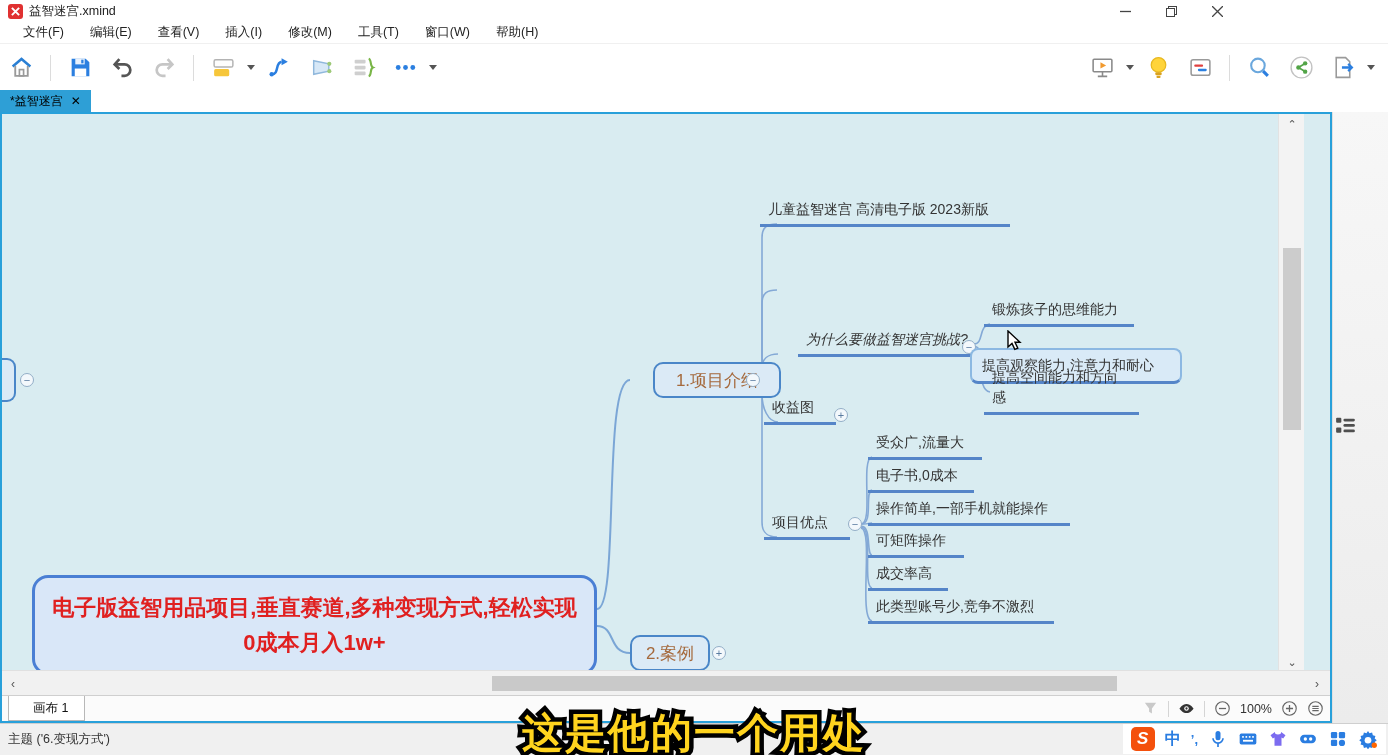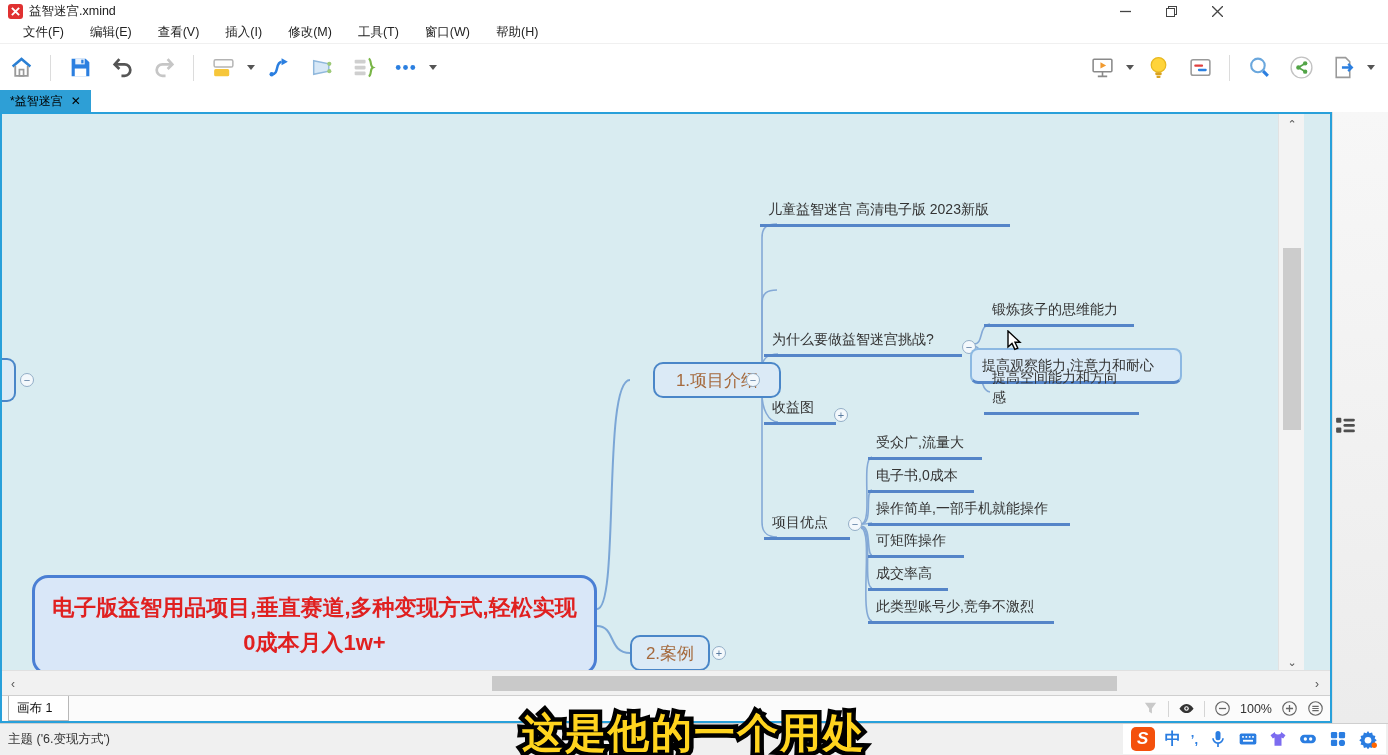--- a/index.html
+++ b/index.html
@@ -42,21 +42,21 @@
   .vthumb { position:absolute; left:4px; width:18px; background:#cccccc; }
   .sarrow { position:absolute; width:26px; height:20px; display:flex; align-items:center; justify-content:center; color:#555; font-size:11px; }
 
   
   .hscroll { position:absolute; left:0; bottom:26px; width:1328px; height:25px; background:#f1f1f1; border-top:1px solid #e0e0e0; }
   .hthumb { position:absolute; top:5px; height:15px; background:#c9c9c9; }
   .harrow { position:absolute; top:0; width:22px; height:25px; display:flex; align-items:center; justify-content:center; color:#555; font-size:12px; }
 
   
   .sheetrow { position:absolute; left:0; bottom:0; width:1328px; height:26px; background:#fbfbfb; border-top:1px solid #cfcfcf; }
-  .sheettab { position:absolute; left:6px; top:0; height:25px; padding:0 16px 0 8px; background:#fff; border:1px solid #b8b8b8; border-top:none; font-size:12.5px; color:#111; display:flex; align-items:center; }
+  .sheettab { position:absolute; left:6px; top:0; height:25px; padding:0 16px 0 24px; background:#fff; border:1px solid #b8b8b8; border-top:none; font-size:12.5px; color:#111; display:flex; align-items:center; }
   .zoomctrl { position:absolute; right:6px; top:0; height:25px; display:flex; align-items:center; gap:9px; }
   .zsep { width:1px; height:16px; background:#d5d5d5; }
   .zicon svg { width:17px; height:17px; display:block; }
   .zoomlevel { font-size:12.5px; color:#333; }
 
   
   .uline { position:absolute; font-size:14px; color:#343434; padding:3px 8px 5px 8px; border-bottom:3px solid #5585c8; white-space:pre-line; line-height:20px; }
   .tbox { position:absolute; background:#dbeaf6; border:2px solid #4a86c8; border-radius:10px; color:#a5693c; font-size:17px; display:flex; align-items:center; justify-content:center; }
   .rootbox { position:absolute; background:#d9e7f8; border:3px solid #4a7fd4; border-radius:16px; color:#e02020; font-weight:bold; font-size:22px; line-height:1.6; text-align:center; display:flex; align-items:center; justify-content:center; padding:6px 14px; }
   .badge { position:absolute; width:14px; height:14px; border-radius:50%; background:#f3f8fc; border:1px solid #93aec7; color:#5a7ba0; font-size:11px; line-height:12px; text-align:center; }
@@ -303,21 +303,21 @@
         <span>1.项目介绍</span>
       </div>
       <div class="badge" style="left:744px; top:259px;">−</div>
 
       <div class="tbox" style="left:628px; top:521px; width:80px; height:36px;">
         <span>2.案例</span>
       </div>
       <div class="badge" style="left:710px; top:532px;">+</div>
 
       <div class="uline" style="left:758px; top:82px; width:250px;">儿童益智迷宫 高清电子版  2023新版</div>
-      <div class="uline" style="left:762px; top:212px; width:198px;">为什么要做益智迷宫挑战?</div>
+      <div class="uline" style="left:796px; top:212px; width:198px;font-style:italic;">为什么要做益智迷宫挑战?</div>
       <div class="badge" style="left:960px; top:226px;">−</div>
       <div class="uline" style="left:762px; top:280px; width:72px;">收益图</div>
       <div class="badge" style="left:832px; top:294px;">+</div>
       <div class="uline" style="left:762px; top:395px; width:86px;">项目优点</div>
       <div class="badge" style="left:846px; top:403px;">−</div>
 
       <div class="uline" style="left:982px; top:182px; width:150px;">锻炼孩子的思维能力</div>
       <div class="hlnode" style="left:968px; top:214px; width:212px; height:36px;">
         <span>提高观察能力,注意力和耐心</span>
       </div>

